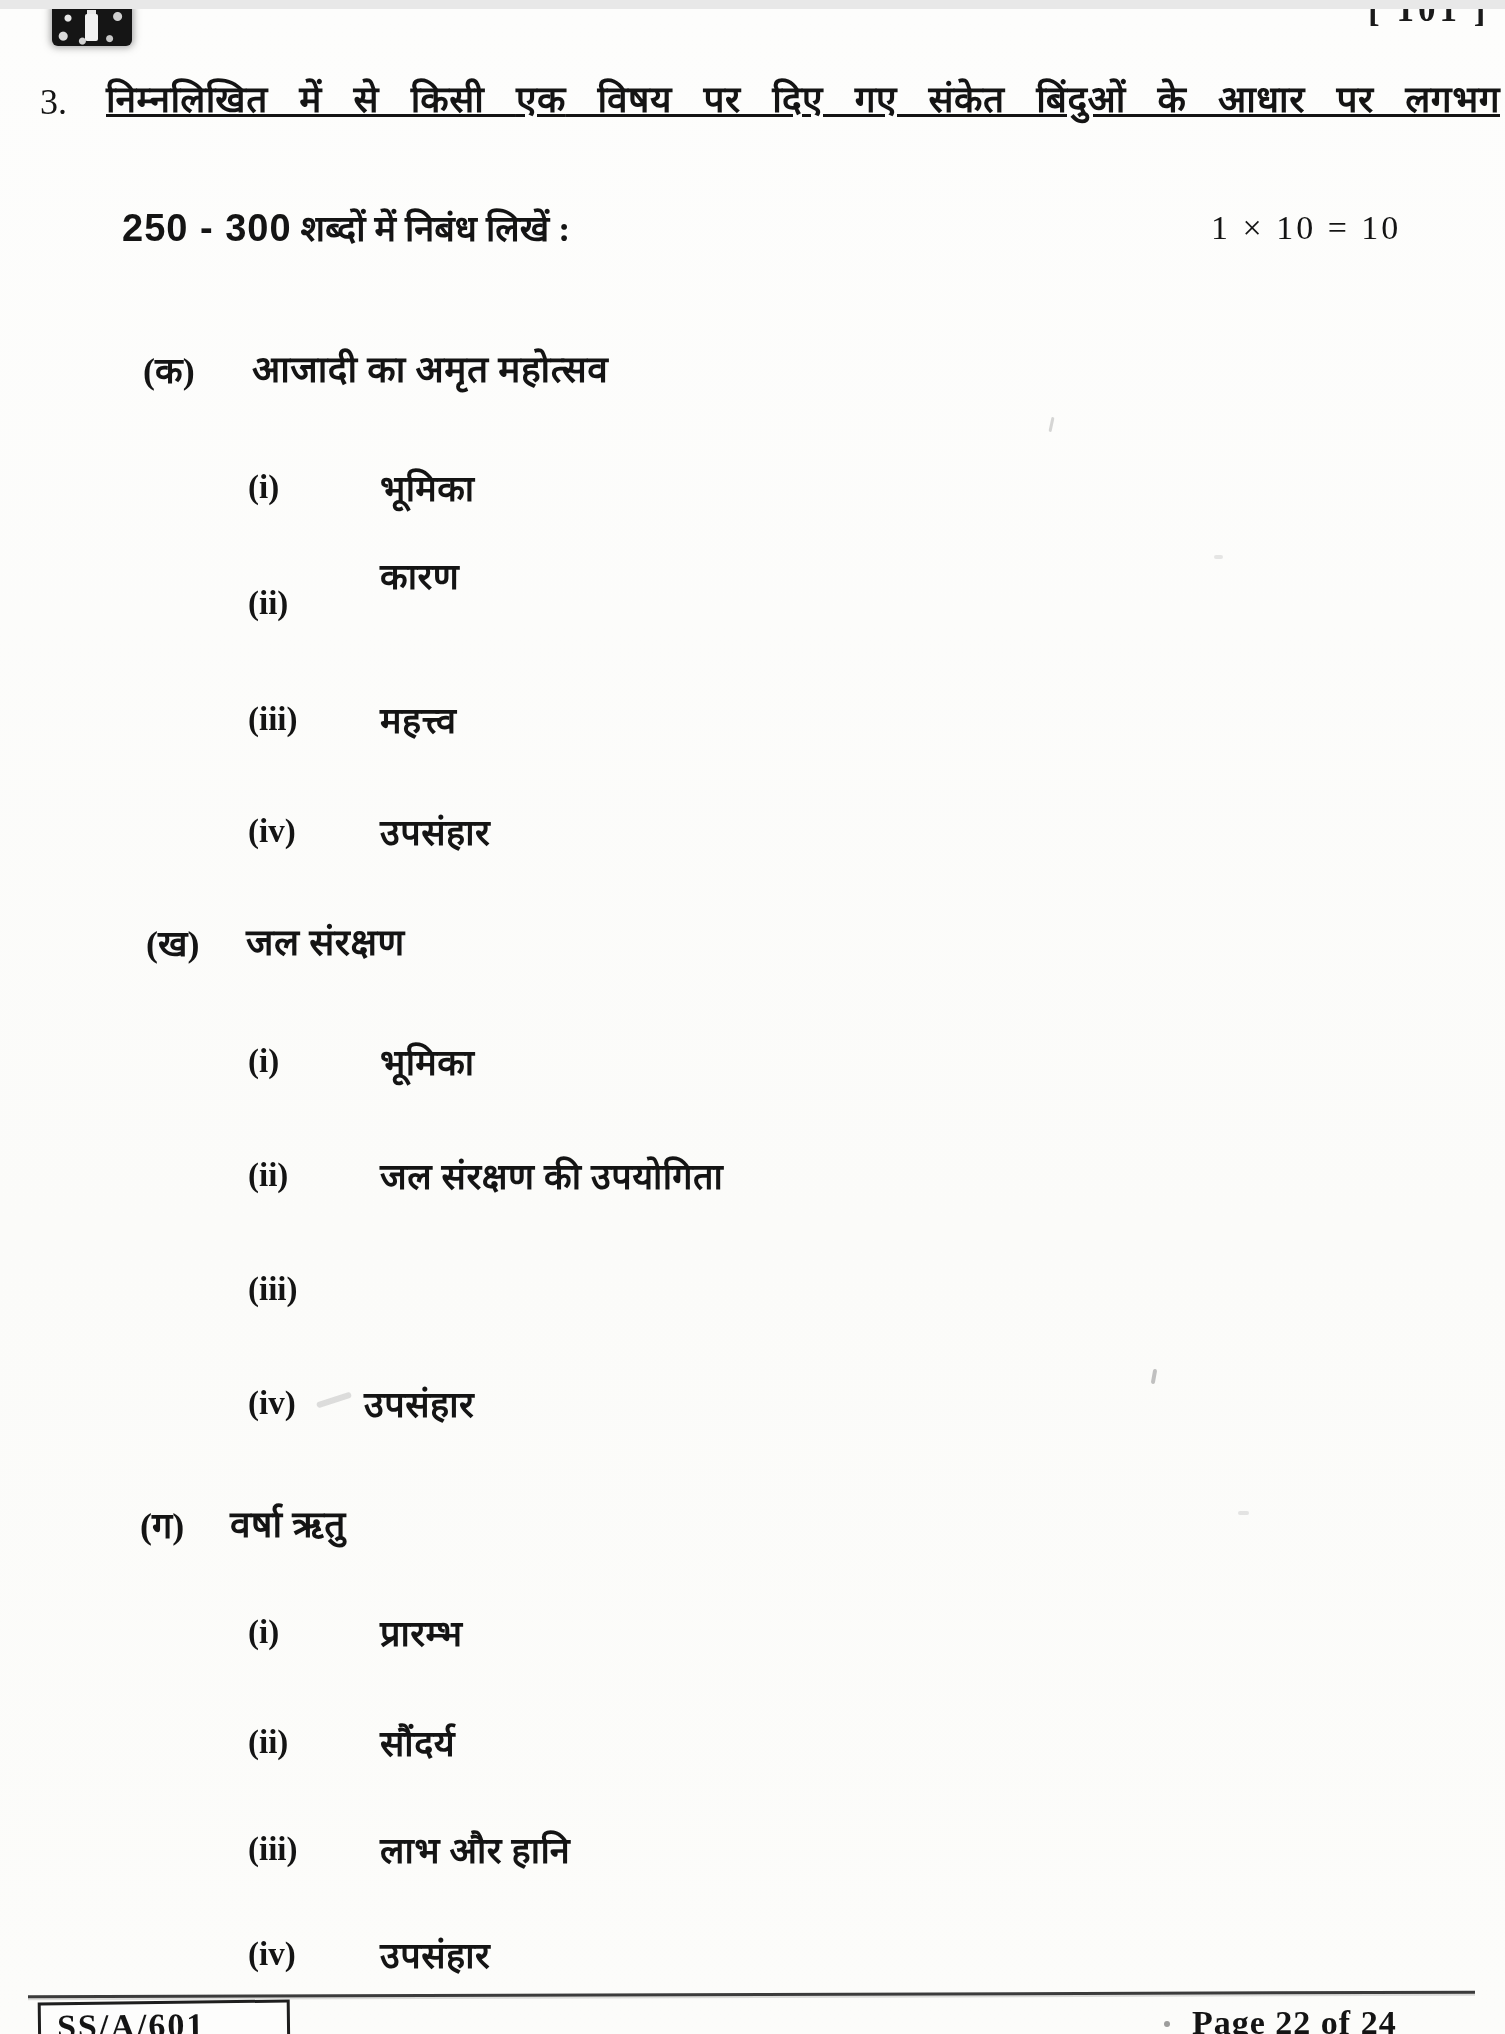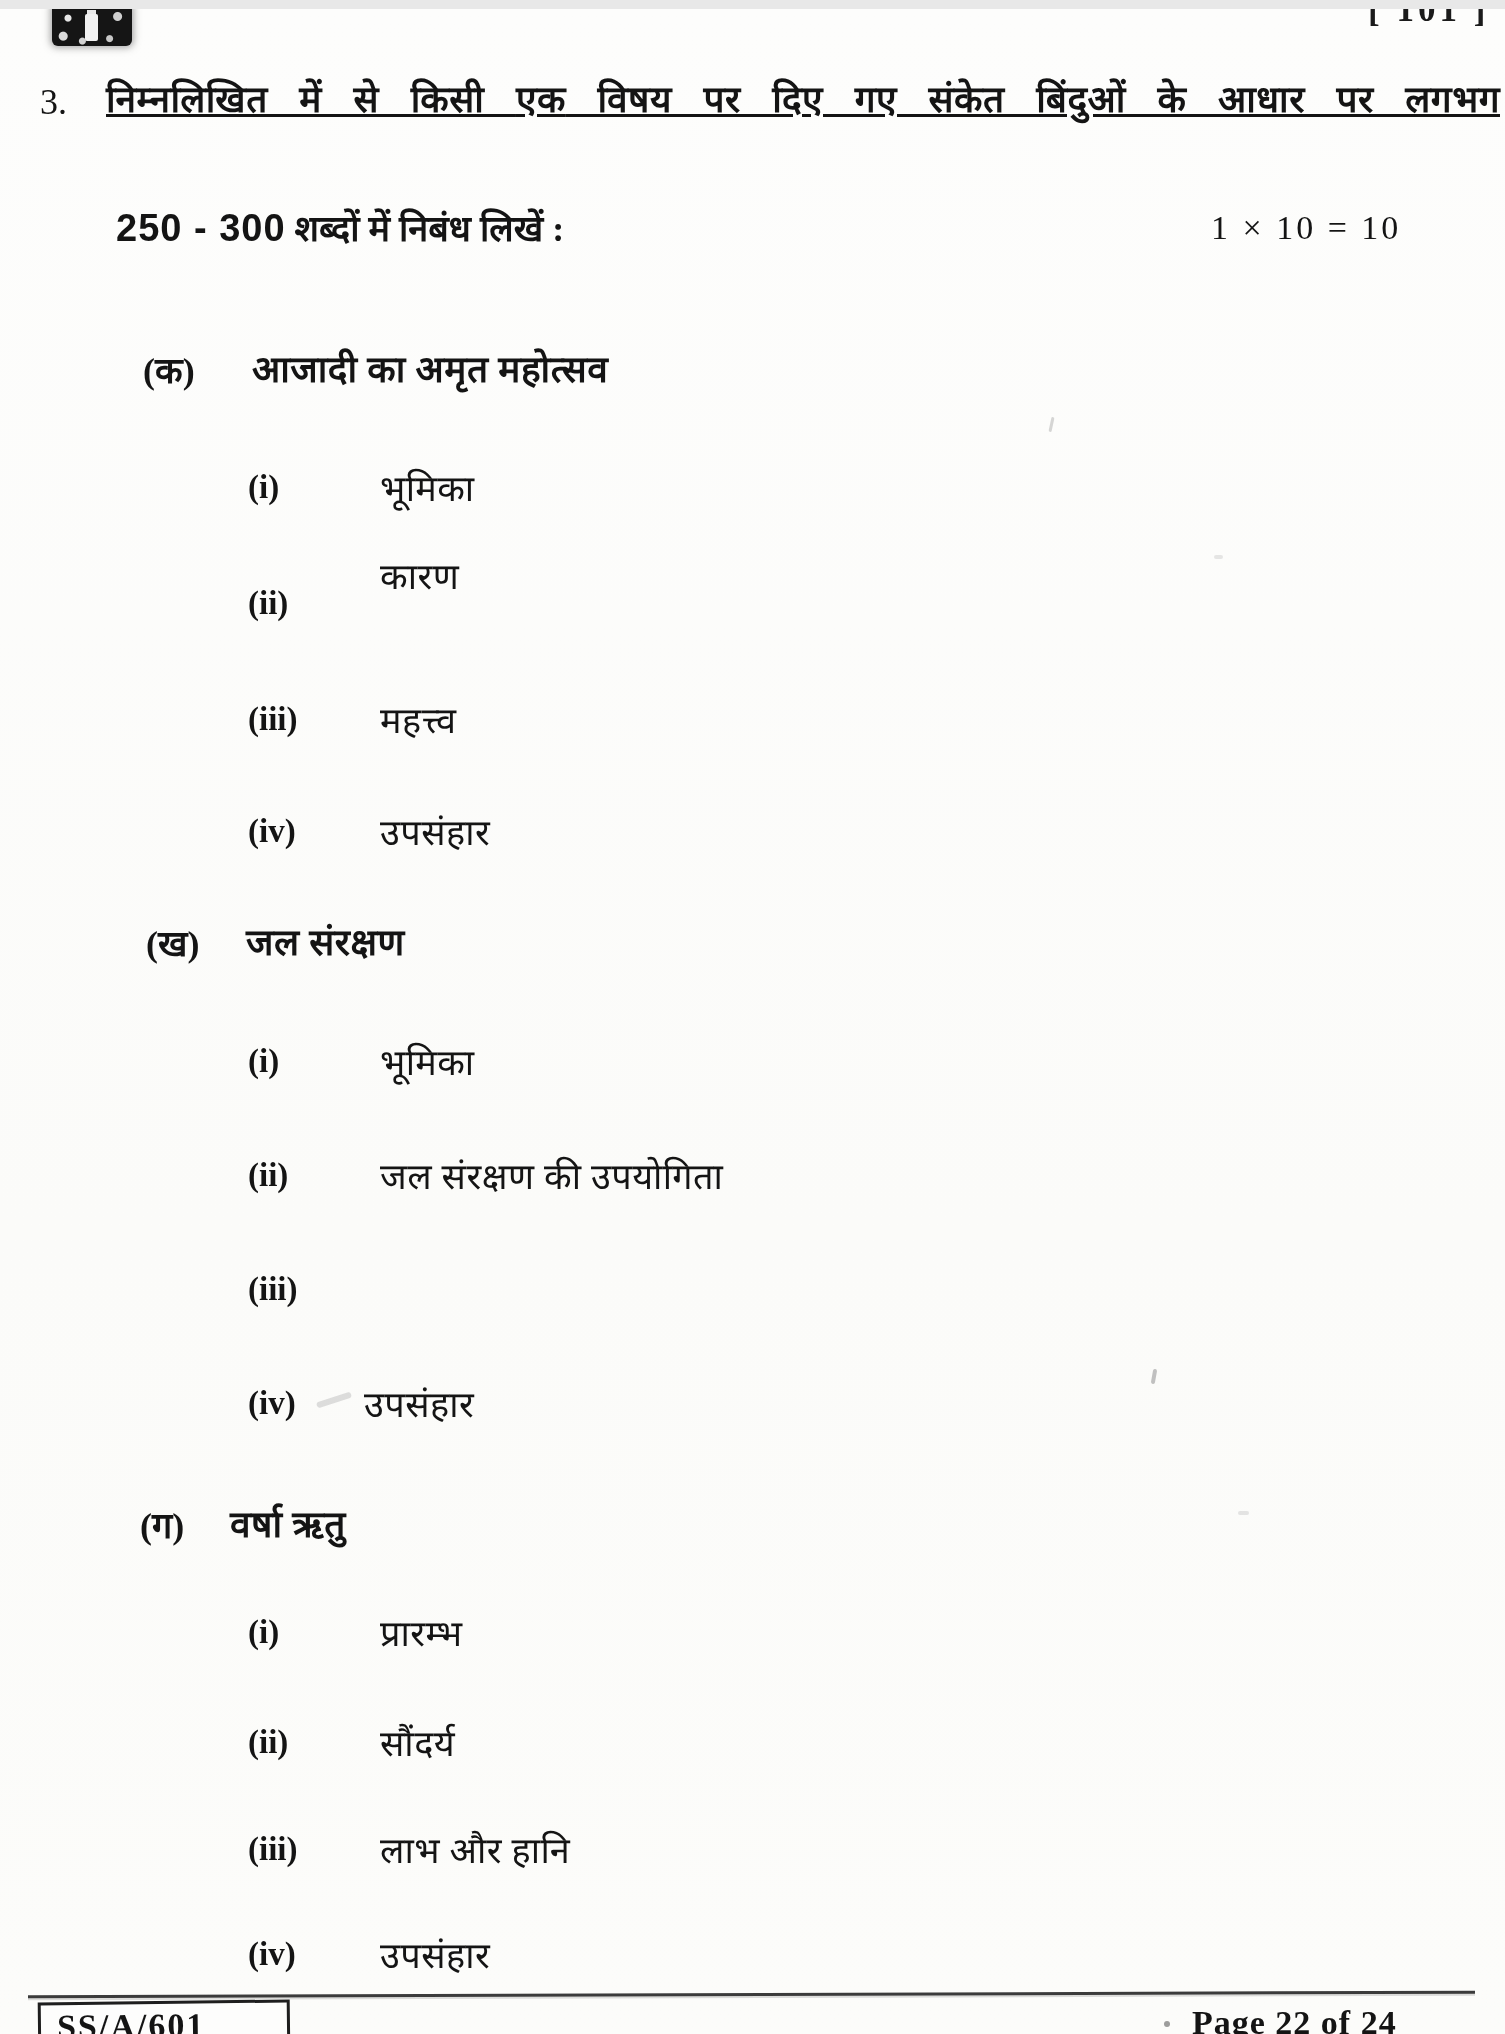--- a/index.html
+++ b/index.html
@@ -39,31 +39,31 @@
   }
 
   .qnum   { position:absolute; left:40px;  top:72px; font-size:36px; }
   .qline1 {
     position:absolute; left:106px; top:68px; width:1394px;
     font-size:37px; font-weight:700; line-height:1.25;
     text-align:justify; text-align-last:justify; white-space:nowrap;
     letter-spacing:.5px; word-spacing:9px;text-decoration:underline;
   }
   .qline1 b { font-weight:900; }
-  .qline2 { position:absolute; left:116px; top:194px; font-size:36px; font-weight:700; white-space:nowrap; }
+  .qline2 { position:absolute; left:122px; top:194px; font-size:36px; font-weight:700; white-space:nowrap; }
   .qline2 .wc {
     font-family:"Liberation Sans","DejaVu Sans",sans-serif;
     font-weight:800; font-size:38px; letter-spacing:1px;
   }
   .marks { position:absolute; left:1211px; top:200px; font-size:34px; letter-spacing:3px; white-space:nowrap; }
 
   .sec-marker { position:absolute; font-size:36px; font-weight:700; white-space:nowrap; }
   .sec-title  { position:absolute; font-size:37px; font-weight:700; white-space:nowrap; letter-spacing:.5px; }
   .pt-num     { position:absolute; left:248px; font-size:33px; font-weight:600; white-space:nowrap; }
-  .pt-label   { position:absolute; left:380px; font-size:36px; font-weight:400; white-space:nowrap; letter-spacing:.5px; }
+  .pt-label   { position:absolute; left:380px; font-size:36px; font-weight:700; white-space:nowrap; letter-spacing:.5px; }
 
   .footer-rule {
     position:absolute; left:28px; top:1984px; width:1447px; height:3px;
     background:#3b3b3b; transform:rotate(-.18deg);
     box-shadow:0 2px 0 rgba(120,120,120,.25);
   }
   .code-box {
     position:absolute; left:38px; top:1992px; width:252px; height:52px;
     border:3px solid #1e1e1e; transform:rotate(-.7deg);
     box-sizing:border-box; padding:3px 0 0 16px;

